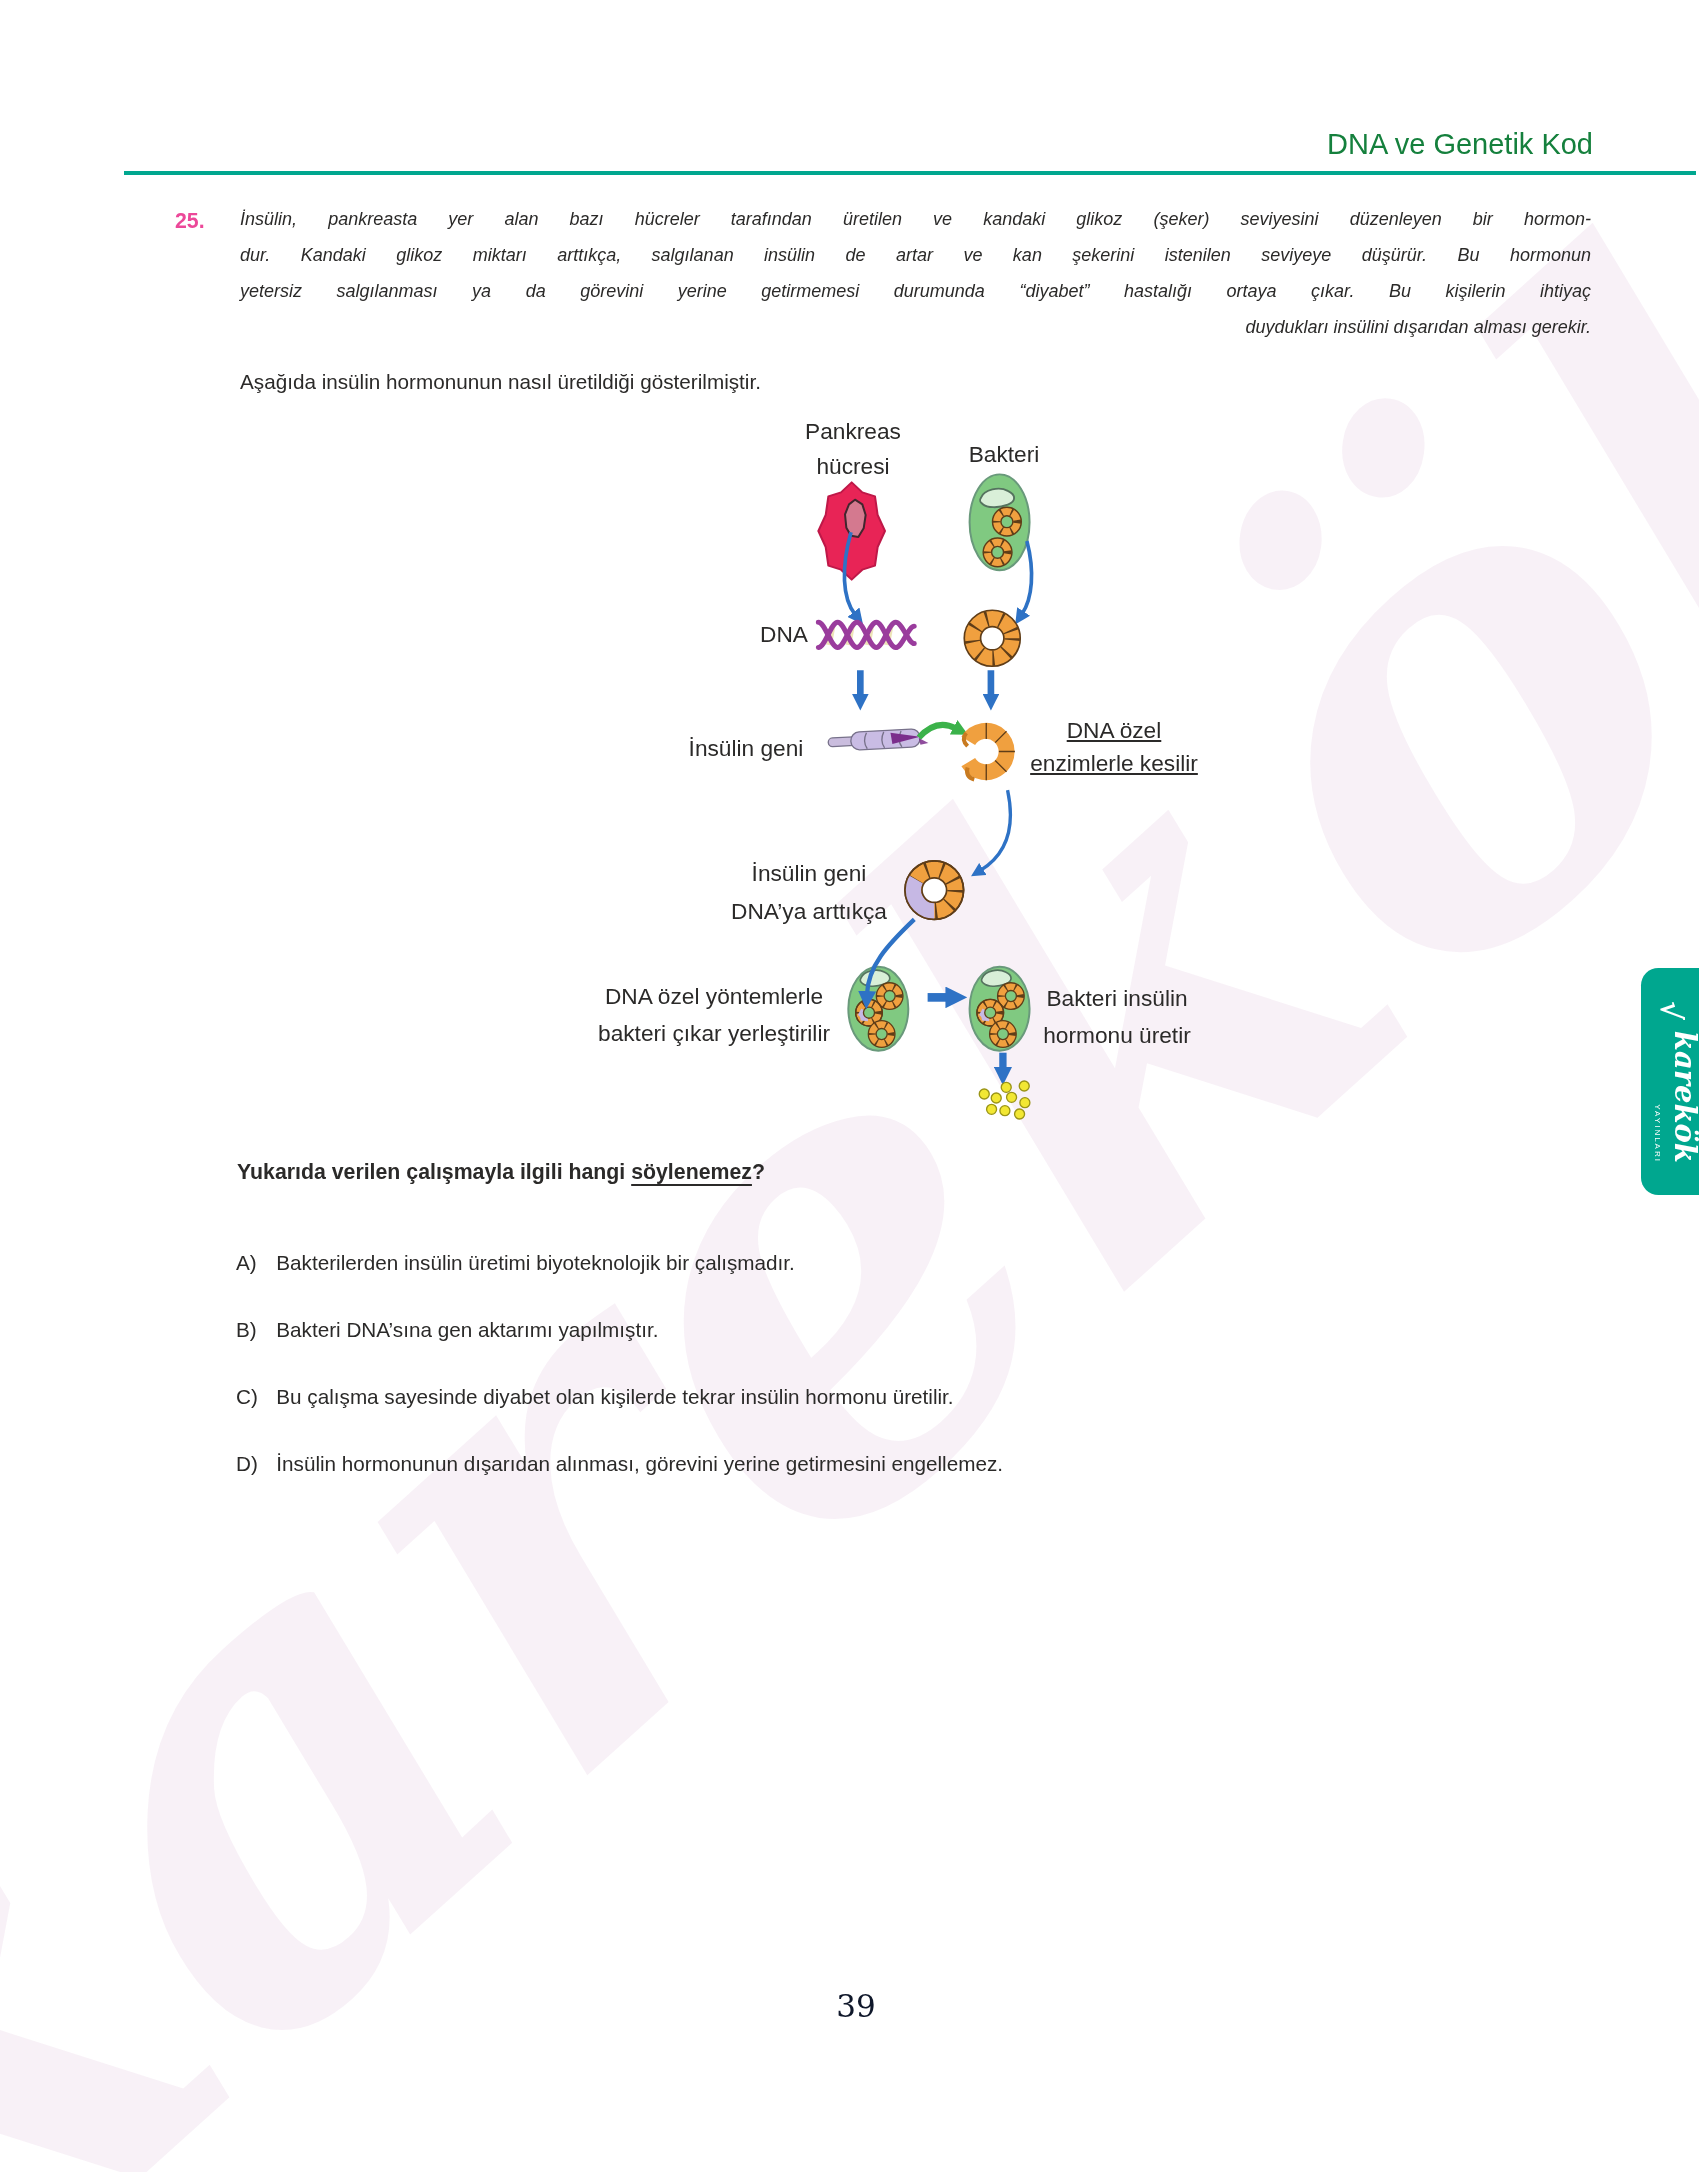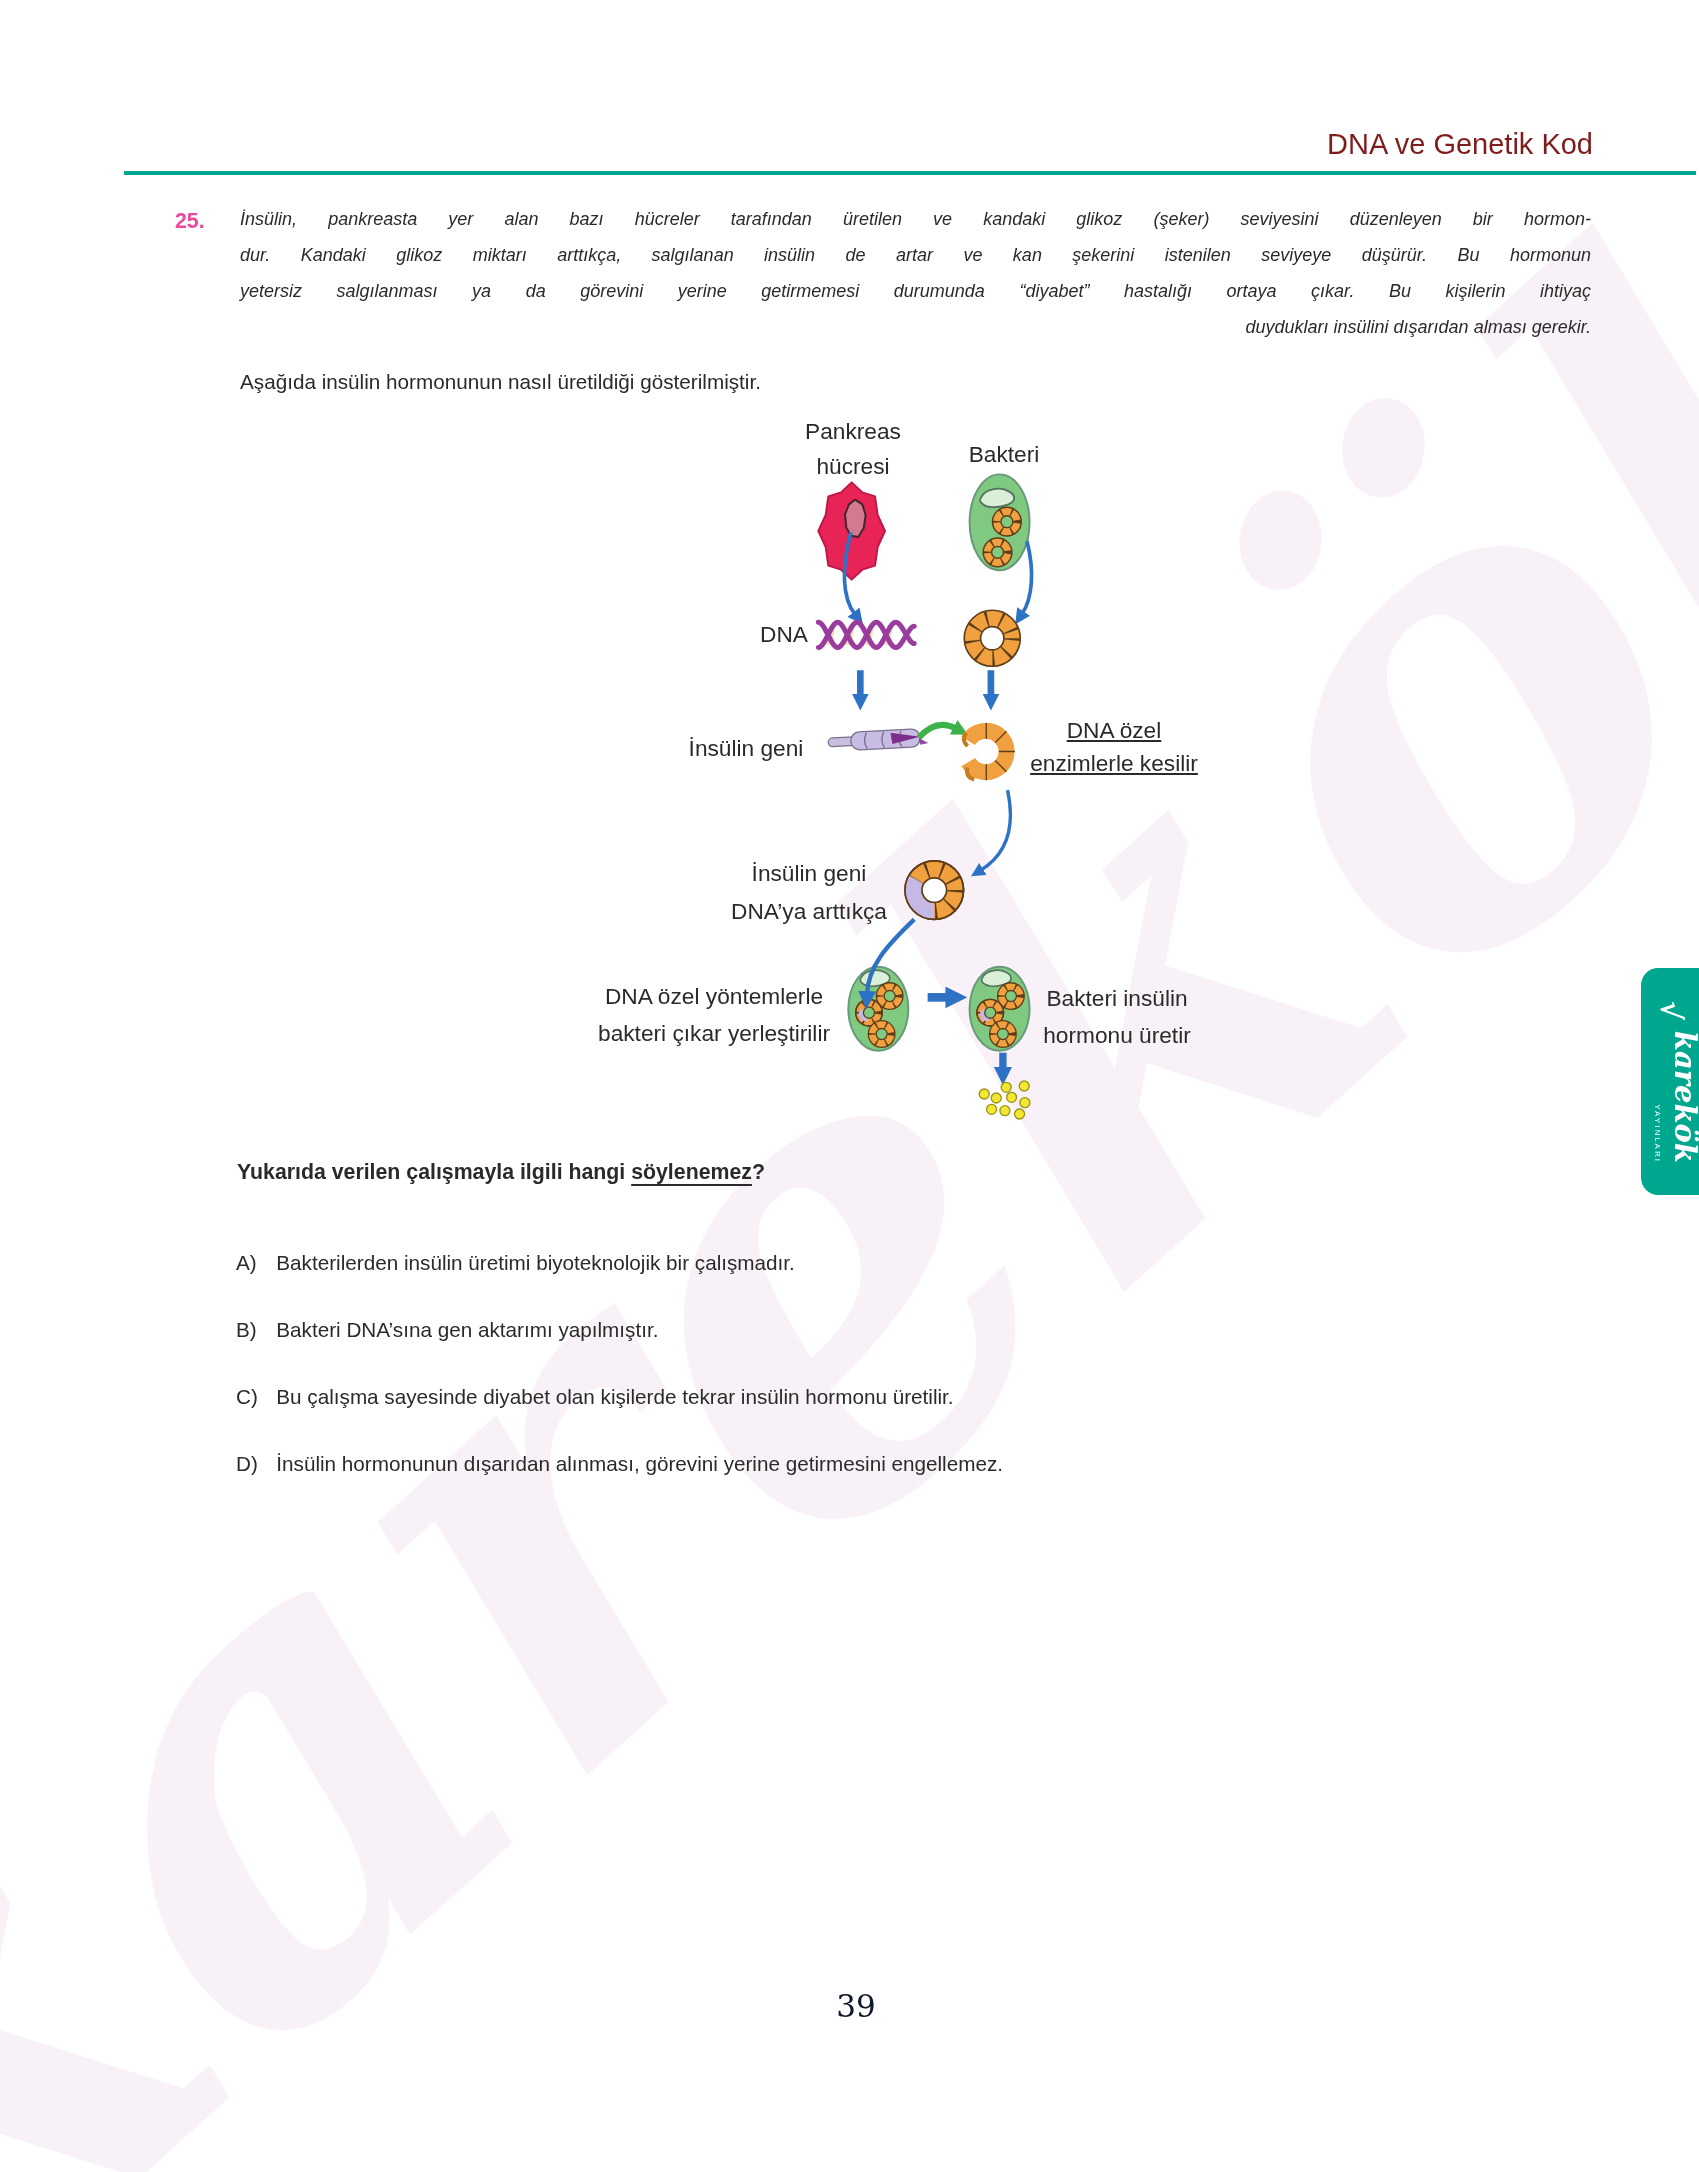--- a/index.html
+++ b/index.html
@@ -6,21 +6,21 @@
   .page{position:relative;width:1700px;height:2172px;background:#ffffff;overflow:hidden;
         font-family:"Liberation Sans",sans-serif;color:#2b2a29;}
   
   .watermark{position:absolute;left:-280px;top:820px;width:2266px;height:833px;
       display:flex;align-items:center;justify-content:center;
       font-family:"DejaVu Serif",serif;font-style:italic;font-weight:bold;
       font-size:633px;color:rgba(150,50,135,0.07);transform:rotate(-42deg);
       transform-origin:center center;pointer-events:none;user-select:none;}
   
   .header-title{position:absolute;right:107px;top:128px;font-size:29px;line-height:32px;
-      color:#7f1d1d;}
+      color:#15803d;}
   .header-rule{position:absolute;left:124px;top:171px;width:1572px;height:4px;background:#00a78f;}
   
   .qnum{position:absolute;left:175px;top:203px;font-size:21.3px;font-weight:bold;color:#ec4899;line-height:36px;}
   .qpara{position:absolute;left:240px;top:201px;width:1351px;font-size:18px;font-style:italic;line-height:36px;}
   .qpara .jl{text-align:justify;text-align-last:justify;}
   .qpara .ll{text-align:right;}
   .intro{position:absolute;left:240px;top:368px;font-size:20.7px;line-height:27px;}
   
   .dlabel{position:absolute;transform:translateX(-50%);text-align:center;white-space:nowrap;
       font-size:22.7px;line-height:31px;}

